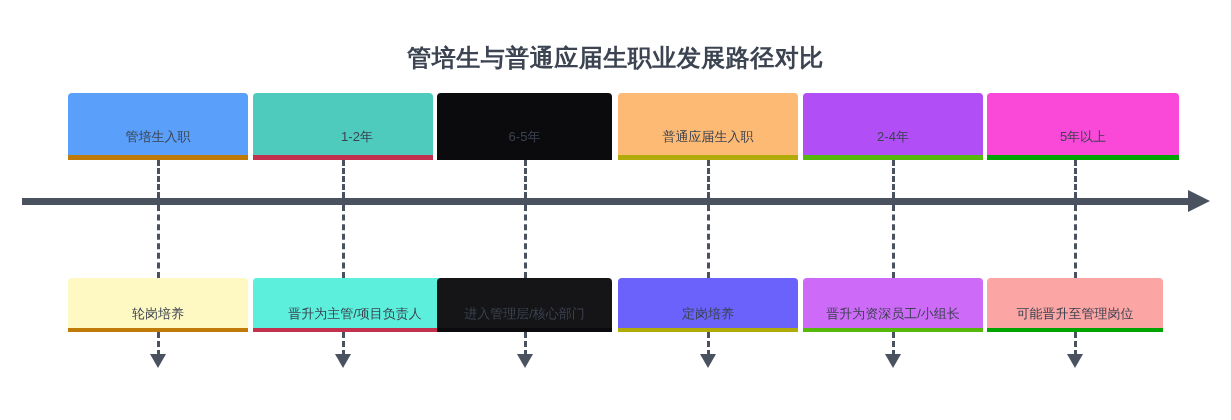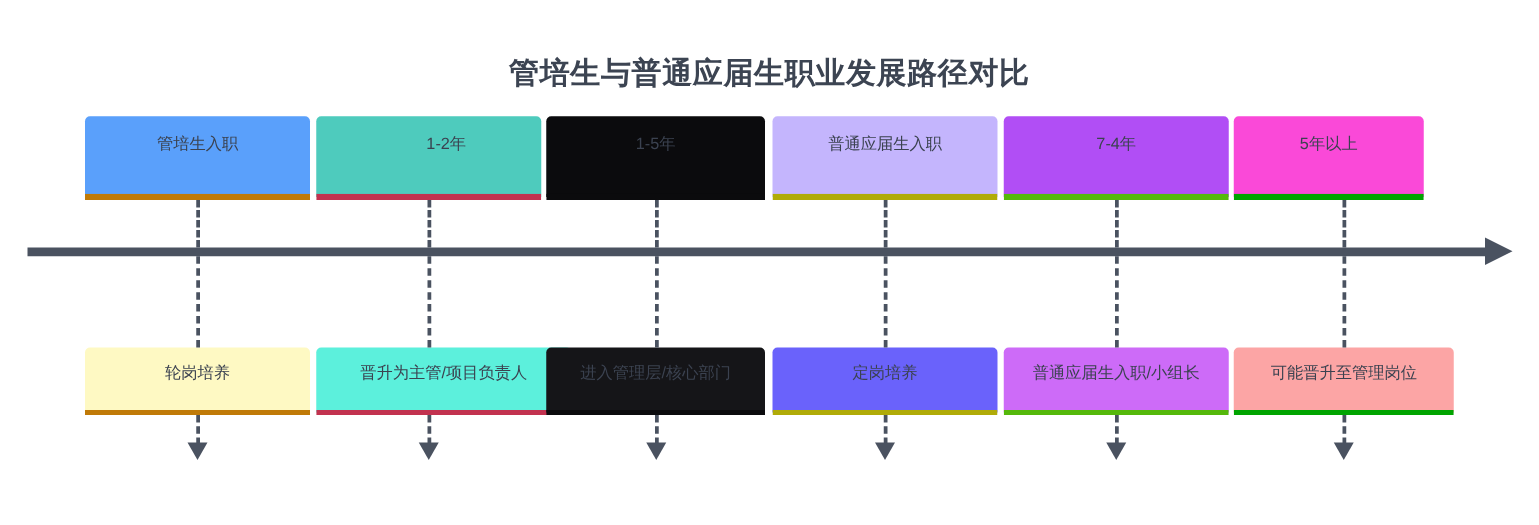--- a/index.html
+++ b/index.html
@@ -83,21 +83,21 @@
     border-right: 8px solid transparent;
     border-top: 14px solid #4a5260;
   }
 
   
   .node-box {
     position: absolute;
     box-sizing: border-box;
     border-radius: 4px 4px 0 0;
     display: flex;
-    align-items: center;
+    align-items: flex-end;
     justify-content: center;
     overflow: hidden;
   }
   .node-box .node-label {
     font-size: 13px;
     color: #3b4250;
     line-height: 1.3;
     text-align: center;
     white-space: nowrap;
     padding: 0 6px;
@@ -138,50 +138,50 @@
         <span class="node-label">1-2年</span>
       </div>
       <div class="node-box lower" style="left: 253px; width: 204px; background: rgb(92, 240, 220); border-bottom: 4px solid rgb(194, 50, 79);">
         <span class="node-label">晋升为主管/项目负责人</span>
       </div>
       <div class="connector upper" style="left: 342px;"></div>
       <div class="connector lower" style="left: 342px;"></div>
       <div class="connector tail" style="left: 342px;"></div>
       <div class="tail-arrow" style="left: 335px;"></div>
       <div class="node-box upper" style="left: 437px; width: 175px; background: rgb(11, 11, 13); border-bottom: 5px solid rgb(11, 11, 13);">
-        <span class="node-label">1-5年</span>
+        <span class="node-label">6-5年</span>
       </div>
       <div class="node-box lower" style="left: 437px; width: 175px; background: rgb(21, 21, 24); border-bottom: 4px solid rgb(11, 11, 13);">
         <span class="node-label">进入管理层/核心部门</span>
       </div>
       <div class="connector upper" style="left: 523.5px;"></div>
       <div class="connector lower" style="left: 523.5px;"></div>
       <div class="connector tail" style="left: 523.5px;"></div>
       <div class="tail-arrow" style="left: 516.5px;"></div>
-      <div class="node-box upper" style="left: 618px; width: 180px; background: #c4b5fd; border-bottom: 5px solid rgb(176, 171, 8);">
+      <div class="node-box upper" style="left: 618px; width: 180px; background: #fdba74; border-bottom: 5px solid rgb(176, 171, 8);">
         <span class="node-label">普通应届生入职</span>
       </div>
       <div class="node-box lower" style="left: 618px; width: 180px; background: rgb(106, 98, 251); border-bottom: 4px solid rgb(176, 171, 8);">
         <span class="node-label">定岗培养</span>
       </div>
       <div class="connector upper" style="left: 707px;"></div>
       <div class="connector lower" style="left: 707px;"></div>
       <div class="connector tail" style="left: 707px;"></div>
       <div class="tail-arrow" style="left: 700px;"></div>
       <div class="node-box upper" style="left: 803px; width: 180px; background: rgb(177, 78, 245); border-bottom: 5px solid rgb(85, 184, 11);">
-        <span class="node-label">7-4年</span>
+        <span class="node-label">2-4年</span>
       </div>
       <div class="node-box lower" style="left: 803px; width: 180px; background: rgb(205, 107, 248); border-bottom: 4px solid rgb(85, 184, 11);">
-        <span class="node-label">普通应届生入职/小组长</span>
+        <span class="node-label">晋升为资深员工/小组长</span>
       </div>
       <div class="connector upper" style="left: 892px;"></div>
       <div class="connector lower" style="left: 892px;"></div>
       <div class="connector tail" style="left: 892px;"></div>
       <div class="tail-arrow" style="left: 885px;"></div>
-      <div class="node-box upper" style="left: 987px; width: 152px; background: rgb(250, 73, 216); border-bottom: 5px solid rgb(0, 164, 0);">
+      <div class="node-box upper" style="left: 987px; width: 192px; background: rgb(250, 73, 216); border-bottom: 5px solid rgb(0, 164, 0);">
         <span class="node-label">5年以上</span>
       </div>
       <div class="node-box lower" style="left: 987px; width: 176px; background: #fca5a5; border-bottom: 4px solid rgb(0, 164, 0);">
         <span class="node-label">可能晋升至管理岗位</span>
       </div>
       <div class="connector upper" style="left: 1074px;"></div>
       <div class="connector lower" style="left: 1074px;"></div>
       <div class="connector tail" style="left: 1074px;"></div>
       <div class="tail-arrow" style="left: 1067px;"></div>
     </div>

